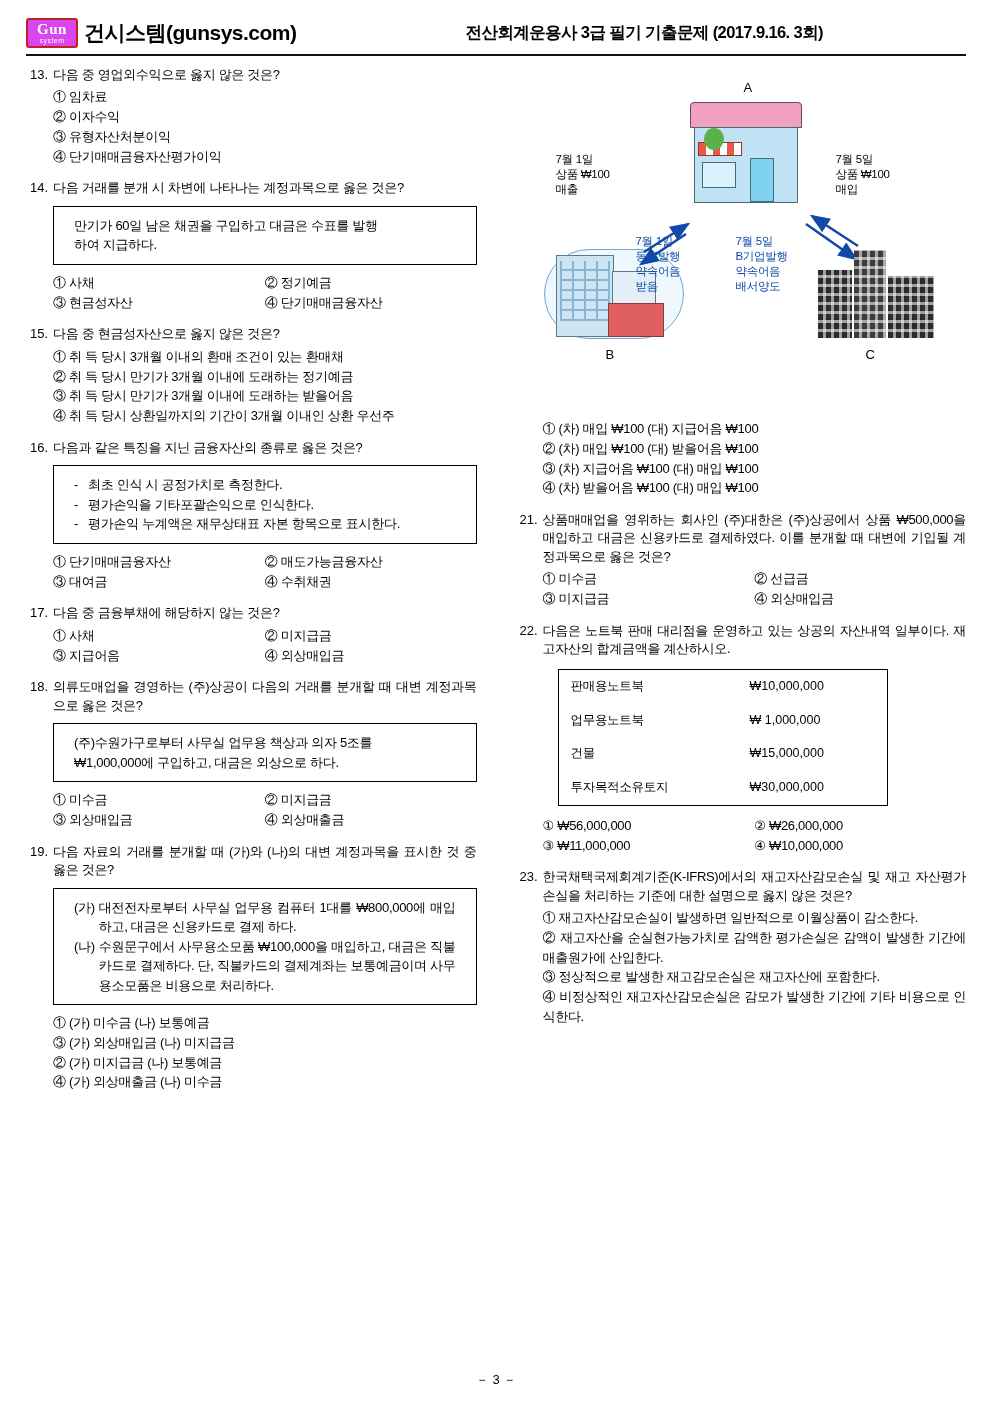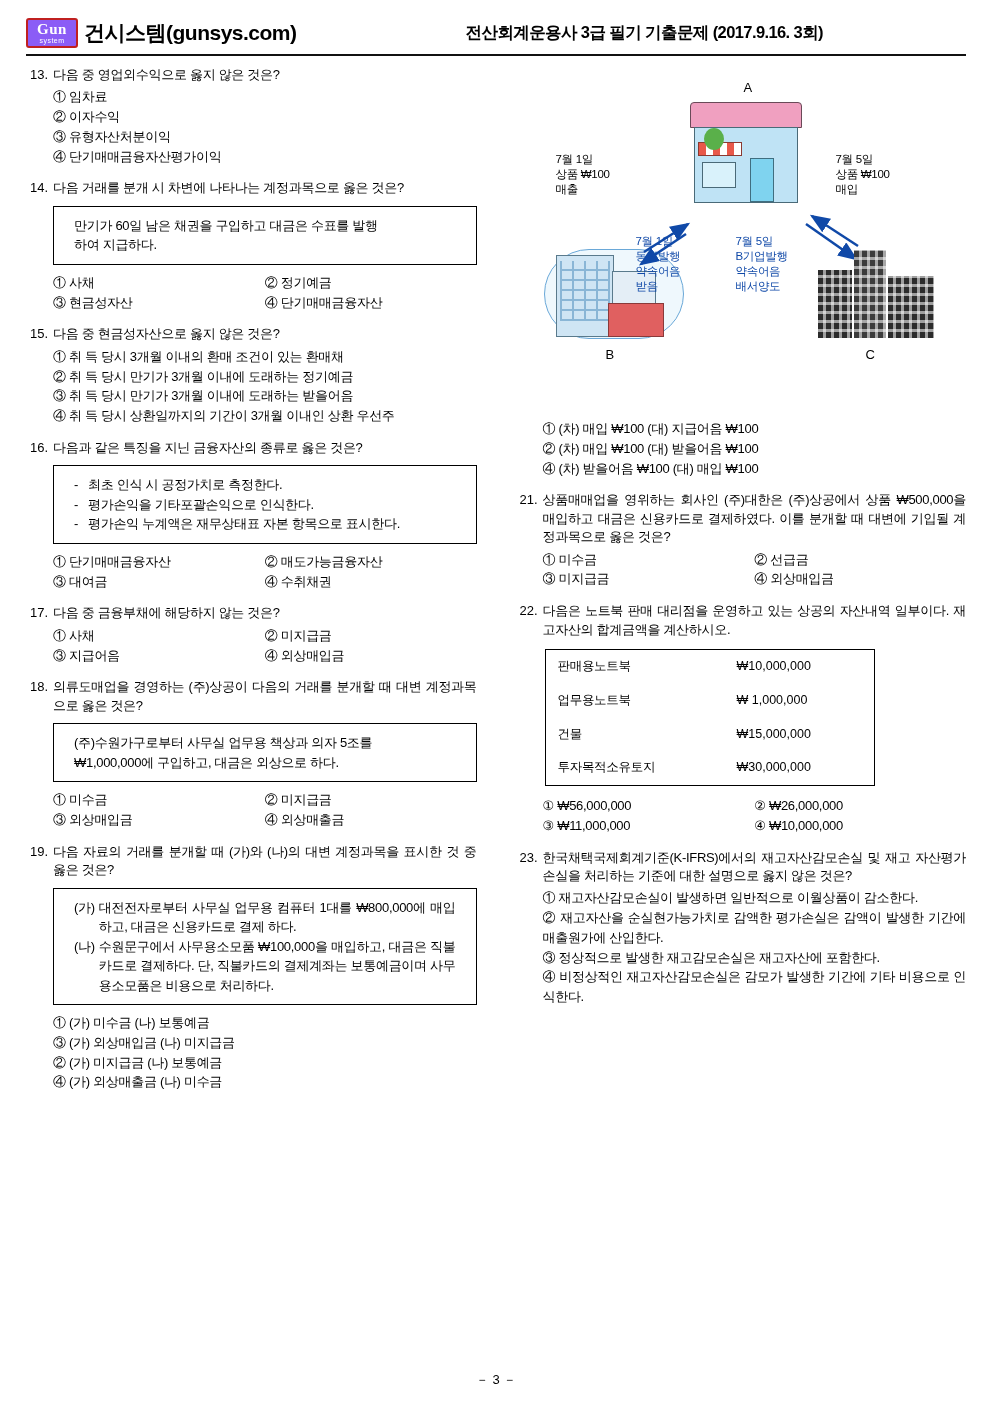--- a/index.html
+++ b/index.html
@@ -22,21 +22,21 @@
   .header {
     display: flex;
     align-items: center;
     border-bottom: 2px solid #111;
     padding-bottom: 6px;
     margin-bottom: 10px;
   }
   .logo-wrap { display:flex; align-items:center; gap:6px; flex: 0 0 auto; }
   .logo-badge {
     width: 52px; height: 30px;
-    background: #8b5cf6;
+    background: #d946ef;
     border: 2px solid #c02020;
     border-radius: 3px;
     color: #fff;
     display:flex; flex-direction:column; align-items:center; justify-content:center;
     line-height: 1;
   }
   .logo-badge .g1 { font-size: 15px; font-weight: bold; letter-spacing:.5px; font-family:"Liberation Serif", serif; }
   .logo-badge .g2 { font-size: 7px; letter-spacing:.5px; }
   .site-name { font-size: 21px; font-weight: bold; letter-spacing:-0.5px; }
   .exam-title {
@@ -69,21 +69,21 @@
     letter-spacing: -0.3px;
   }
   .box .row { display: flex; gap: 4px; }
   .box .row .lbl { flex: 0 0 auto; }
   .box ul { margin:0; padding:0; list-style:none; }
   .box li { display:flex; gap:6px; }
   .box li .dash { flex: 0 0 8px; }
   
   .tbl {
     border: 1px solid #000;
-    margin: 10px 0 10px 29px;
+    margin: 10px 0 10px 42px;
     width: 330px;
     font-size: 12.5px;
   }
   .tbl .trow { display: flex; padding: 8px 12px; }
   .tbl .trow + .trow { border-top: 0px solid #000; }
   .tbl .tname { flex: 1 1 auto; letter-spacing:-0.3px; }
   .tbl .tval { flex: 0 0 125px; text-align: left; }
   
   .figure {
     margin: 8px 0 10px 20px;
@@ -420,20 +420,23 @@
         </div>
 
         <div class="choices">
           <div class="choice">
               <span class="ctext">① (차) 매입 ₩100 (대) 지급어음 ₩100</span>
             </div>
           <div class="choice">
               <span class="ctext">② (차) 매입 ₩100 (대) 받을어음 ₩100</span>
             </div>
           <div class="choice">
+              <span class="ctext">③ (차) 지급어음 ₩100 (대) 매입 ₩100</span>
+            </div>
+          <div class="choice">
               <span class="ctext">④ (차) 받을어음 ₩100 (대) 매입 ₩100</span>
             </div>
         </div>
       </div>
 
       <div class="q">
         <div class="q-head">
           <div class="q-num">21.</div>
           <div class="q-text justify">상품매매업을 영위하는 회사인 (주)대한은 (주)상공에서 상품 ₩500,000을 매입하고 대금은 신용카드로 결제하였다. 이를 분개할 때 대변에 기입될 계정과목으로 옳은 것은?</div>
         </div>

